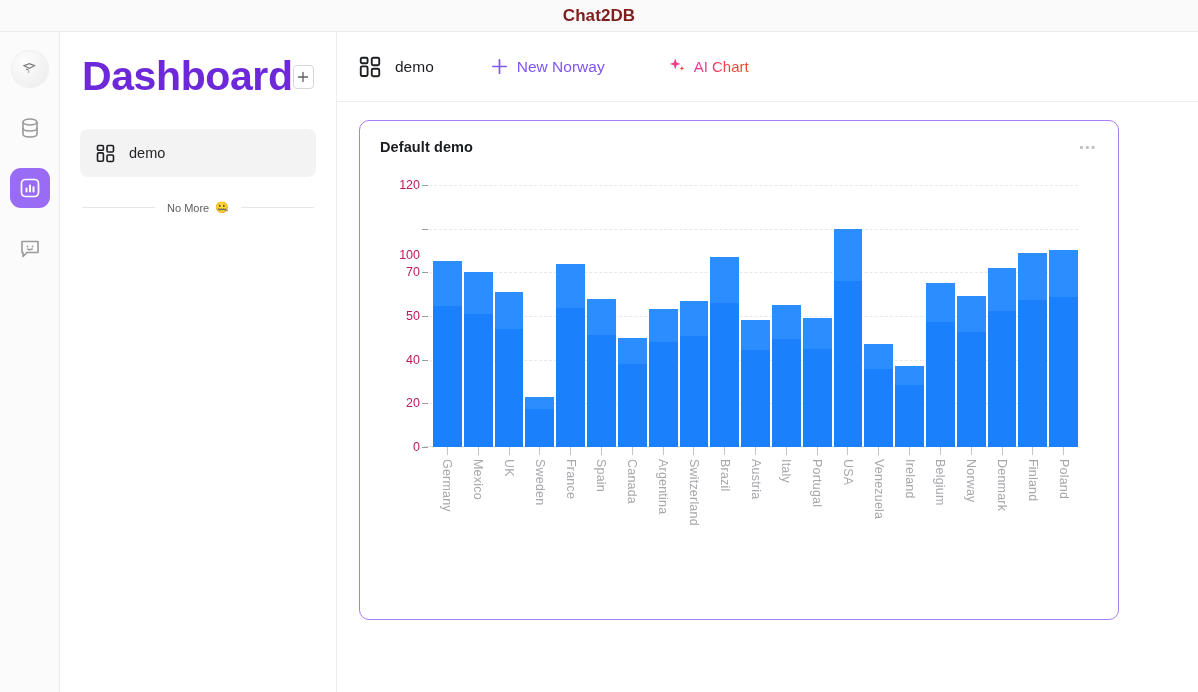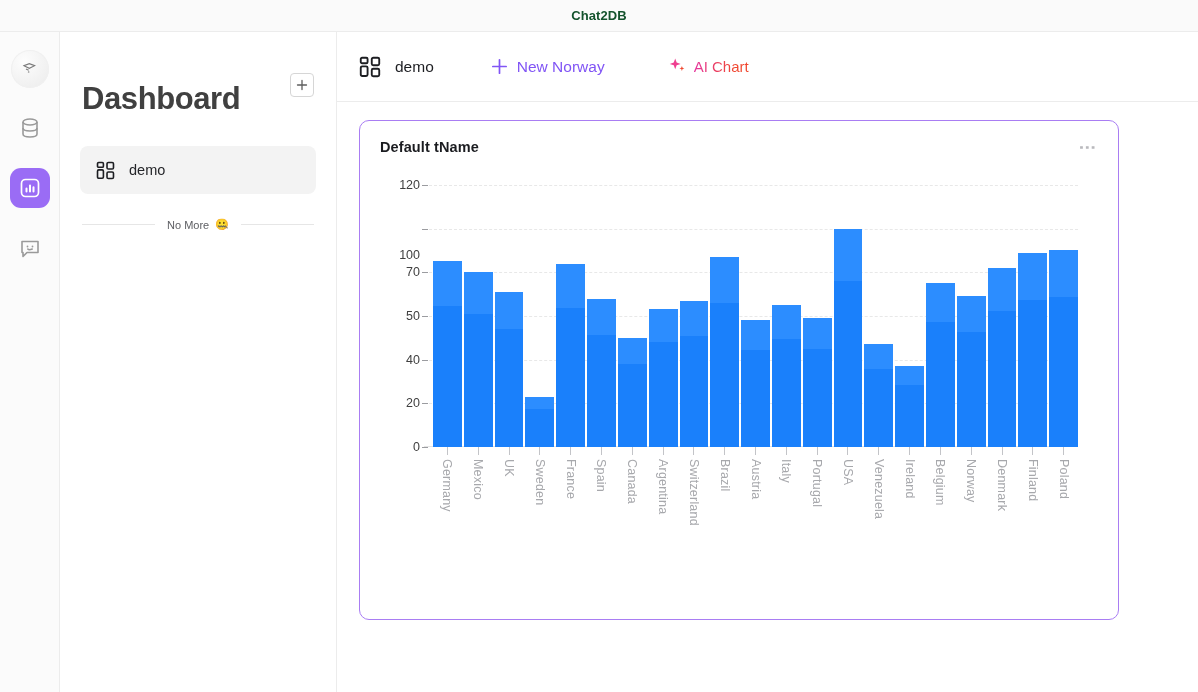--- a/index.html
+++ b/index.html
@@ -17,24 +17,24 @@
     height: 32px;
     width: 100%;
     background: #fafafa;
     border-bottom: 1px solid #ececec;
     display: flex;
     align-items: center;
     justify-content: center;
     position: relative;
   }
   #app-title {
-    font-size: 13px;
+    font-size: 17px;
     font-weight: 700;
     letter-spacing: .1px;
-    color: #14532d;
+    color: #7f1d1d;
   }
 
   
   #shell {
     display: flex;
     height: 660px;
     width: 100%;
   }
 
   
@@ -78,26 +78,25 @@
     padding: 22px 20px 0 20px;
   }
   #panel-head {
     display: flex;
     align-items: center;
     justify-content: space-between;
     padding: 0 2px 0 2px;
     margin-bottom: 30px;
   }
   #panel-title {
-    font-size: 31px;
+    font-size: 41px;
     font-weight: 700;
     letter-spacing: -0.4px;
-    color: #404040;
+    color: #6d28d9;
     line-height: 1.1;
-    margin-top: 28px;
   }
   #add-dashboard-button {
     width: 24px; height: 24px;
     border: 1px solid #d6d6d6;
     border-radius: 4px;
     display: flex; align-items: center; justify-content: center;
     color: #5d5d5d;
     font-size: 15px;
     line-height: 1;
     background: #fff;
@@ -213,21 +212,21 @@
     right: 18px;
     height: 0;
     border-top: 1px dashed #e8e8e8;
   }
   .y-tick {
     position: absolute;
     left: 0;
     width: 40px;
     text-align: right;
     font-size: 12.5px;
-    color: #404040;
+    color: #be185d;
     transform: translateY(-50%);
   }
   .y-dash {
     position: absolute;
     left: 42px;
     width: 6px;
     border-top: 1px solid #9b9ca0;
     height: 0;
   }
   #bars {
@@ -401,21 +400,21 @@
           </svg>
         </span>
         <span id="ai-chart-label">AI Chart</span>
       </div>
     </div>
 
     <div id="canvas">
       <div id="chart-card">
 
         <div id="card-head">
-          <div id="chart-title">Default tName</div>
+          <div id="chart-title">Default demo</div>
           <div id="card-menu-button">⋮</div>
         </div>
 
         <div id="plot">
           <div id="gridlines">
               <div class="grid-row" style="top: 229.32px;"></div>
               <div class="grid-row" style="top: 185.64px;"></div>
               <div class="grid-row" style="top: 141.96px;"></div>
               <div class="grid-row" style="top: 98.28px;"></div>
               <div class="grid-row" style="top: 54.6px;"></div>

